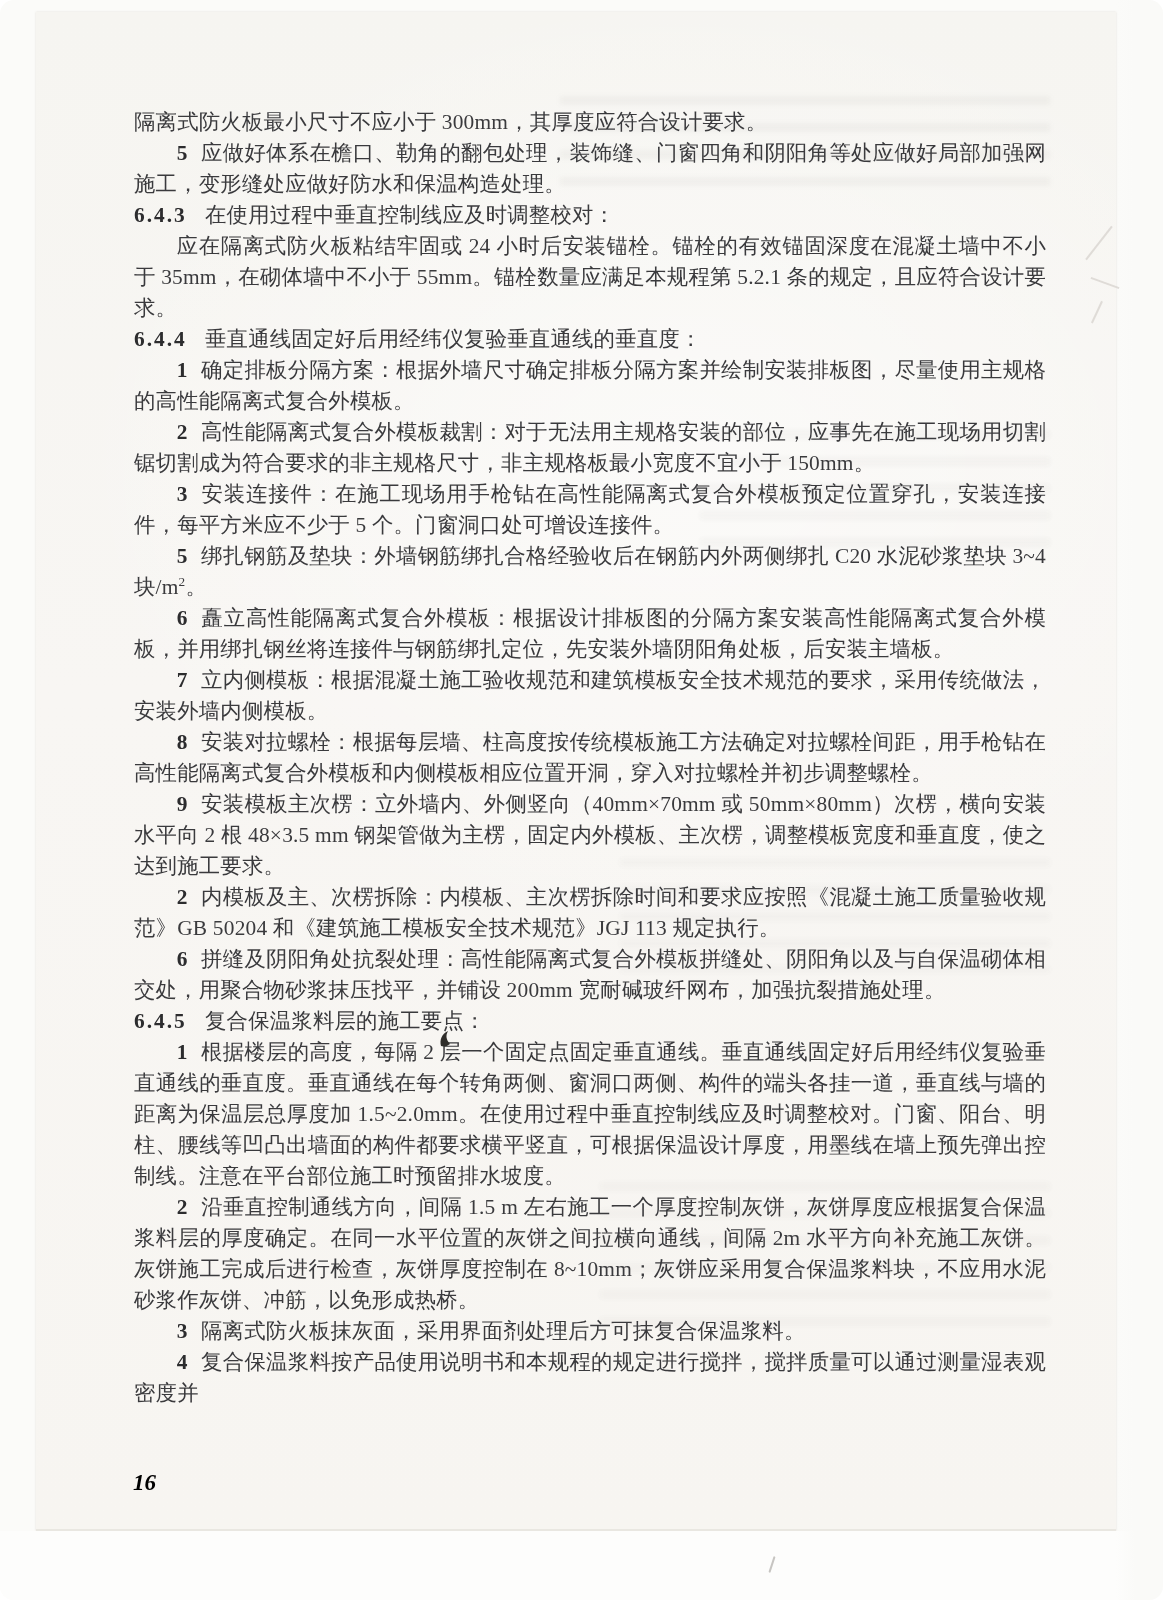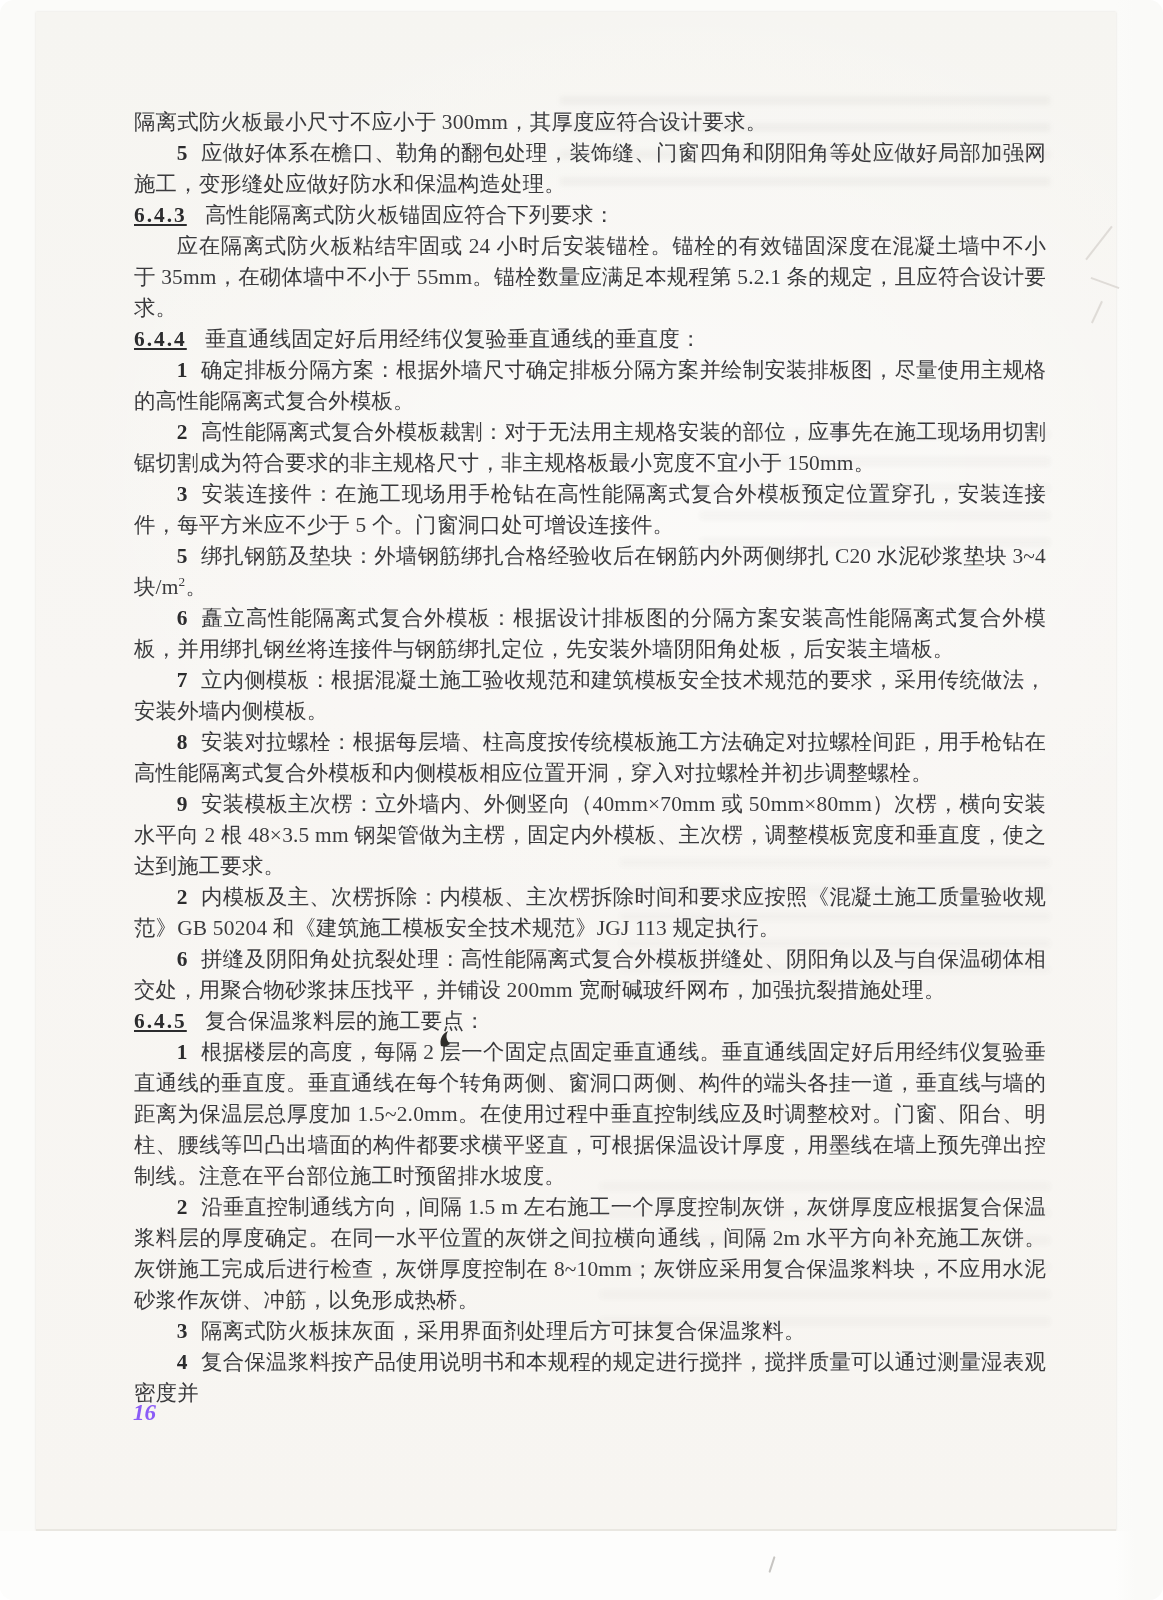--- a/index.html
+++ b/index.html
@@ -69,31 +69,31 @@
     text-justify: inter-ideograph;
   }
   .para .num {
     font-weight: bold;
     color: #2c2c2e;
     margin-right: 0.62em;
     font-family: "Liberation Serif", "DejaVu Serif", serif;
   }
   .kind-item, .kind-body { text-indent: 2em; }
   .kind-continuation, .kind-clause { text-indent: 0; }
-  .kind-clause .num { letter-spacing: 2px; margin-right: 0.85em; text-decoration: underline; }
+  .kind-clause .num { letter-spacing: 2px; margin-right: 0.85em; }
   sup { font-size: 0.62em; line-height: 0; }
   
   .page-number {
     position: absolute;
     left: 133px;
-    top: 1400px;
+    top: 1470px;
     font-size: 23px;
     font-weight: bold;
     font-style: italic;
-    color: #8b5cf6;
+    color: #000000;
   }
   
   .ink-mark {
     position: absolute;
     left: 438px;
     top: 1030px;
     width: 14px;
     height: 17px;
   }
   .scratch {
@@ -141,21 +141,21 @@
   <div class="scanner-strip-right"></div>
 
   <div class="bleed bleed-1"></div>
   <div class="bleed bleed-2"></div>
   <div class="bleed bleed-3"></div>
   <div class="bleed bleed-4"></div>
 
   <div class="textblock" id="textblock">
       <p class="para kind-continuation"><span class="txt">隔离式防火板最小尺寸不应小于 300mm，其厚度应符合设计要求。</span></p>
       <p class="para kind-item"><span class="num">5</span><span class="txt">应做好体系在檐口、勒角的翻包处理，装饰缝、门窗四角和阴阳角等处应做好局部加强网施工，变形缝处应做好防水和保温构造处理。</span></p>
-      <p class="para kind-clause"><span class="num">6.4.3</span><span class="txt">高性能隔离式防火板锚固应符合下列要求：</span></p>
+      <p class="para kind-clause"><span class="num">6.4.3</span><span class="txt">在使用过程中垂直控制线应及时调整校对：</span></p>
       <p class="para kind-body"><span class="txt">应在隔离式防火板粘结牢固或 24 小时后安装锚栓。锚栓的有效锚固深度在混凝土墙中不小于 35mm，在砌体墙中不小于 55mm。锚栓数量应满足本规程第 5.2.1 条的规定，且应符合设计要求。</span></p>
       <p class="para kind-clause"><span class="num">6.4.4</span><span class="txt">垂直通线固定好后用经纬仪复验垂直通线的垂直度：</span></p>
       <p class="para kind-item"><span class="num">1</span><span class="txt">确定排板分隔方案：根据外墙尺寸确定排板分隔方案并绘制安装排板图，尽量使用主规格的高性能隔离式复合外模板。</span></p>
       <p class="para kind-item"><span class="num">2</span><span class="txt">高性能隔离式复合外模板裁割：对于无法用主规格安装的部位，应事先在施工现场用切割锯切割成为符合要求的非主规格尺寸，非主规格板最小宽度不宜小于 150mm。</span></p>
       <p class="para kind-item"><span class="num">3</span><span class="txt">安装连接件：在施工现场用手枪钻在高性能隔离式复合外模板预定位置穿孔，安装连接件，每平方米应不少于 5 个。门窗洞口处可增设连接件。</span></p>
       <p class="para kind-item"><span class="num">5</span><span class="txt">绑扎钢筋及垫块：外墙钢筋绑扎合格经验收后在钢筋内外两侧绑扎 C20 水泥砂浆垫块 3~4 块/m<sup>2</sup>。</span></p>
       <p class="para kind-item"><span class="num">6</span><span class="txt">矗立高性能隔离式复合外模板：根据设计排板图的分隔方案安装高性能隔离式复合外模板，并用绑扎钢丝将连接件与钢筋绑扎定位，先安装外墙阴阳角处板，后安装主墙板。</span></p>
       <p class="para kind-item"><span class="num">7</span><span class="txt">立内侧模板：根据混凝土施工验收规范和建筑模板安全技术规范的要求，采用传统做法，安装外墙内侧模板。</span></p>
       <p class="para kind-item"><span class="num">8</span><span class="txt">安装对拉螺栓：根据每层墙、柱高度按传统模板施工方法确定对拉螺栓间距，用手枪钻在高性能隔离式复合外模板和内侧模板相应位置开洞，穿入对拉螺栓并初步调整螺栓。</span></p>
       <p class="para kind-item"><span class="num">9</span><span class="txt">安装模板主次楞：立外墙内、外侧竖向（40mm×70mm 或 50mm×80mm）次楞，横向安装水平向 2 根 48×3.5 mm 钢架管做为主楞，固定内外模板、主次楞，调整模板宽度和垂直度，使之达到施工要求。</span></p>

